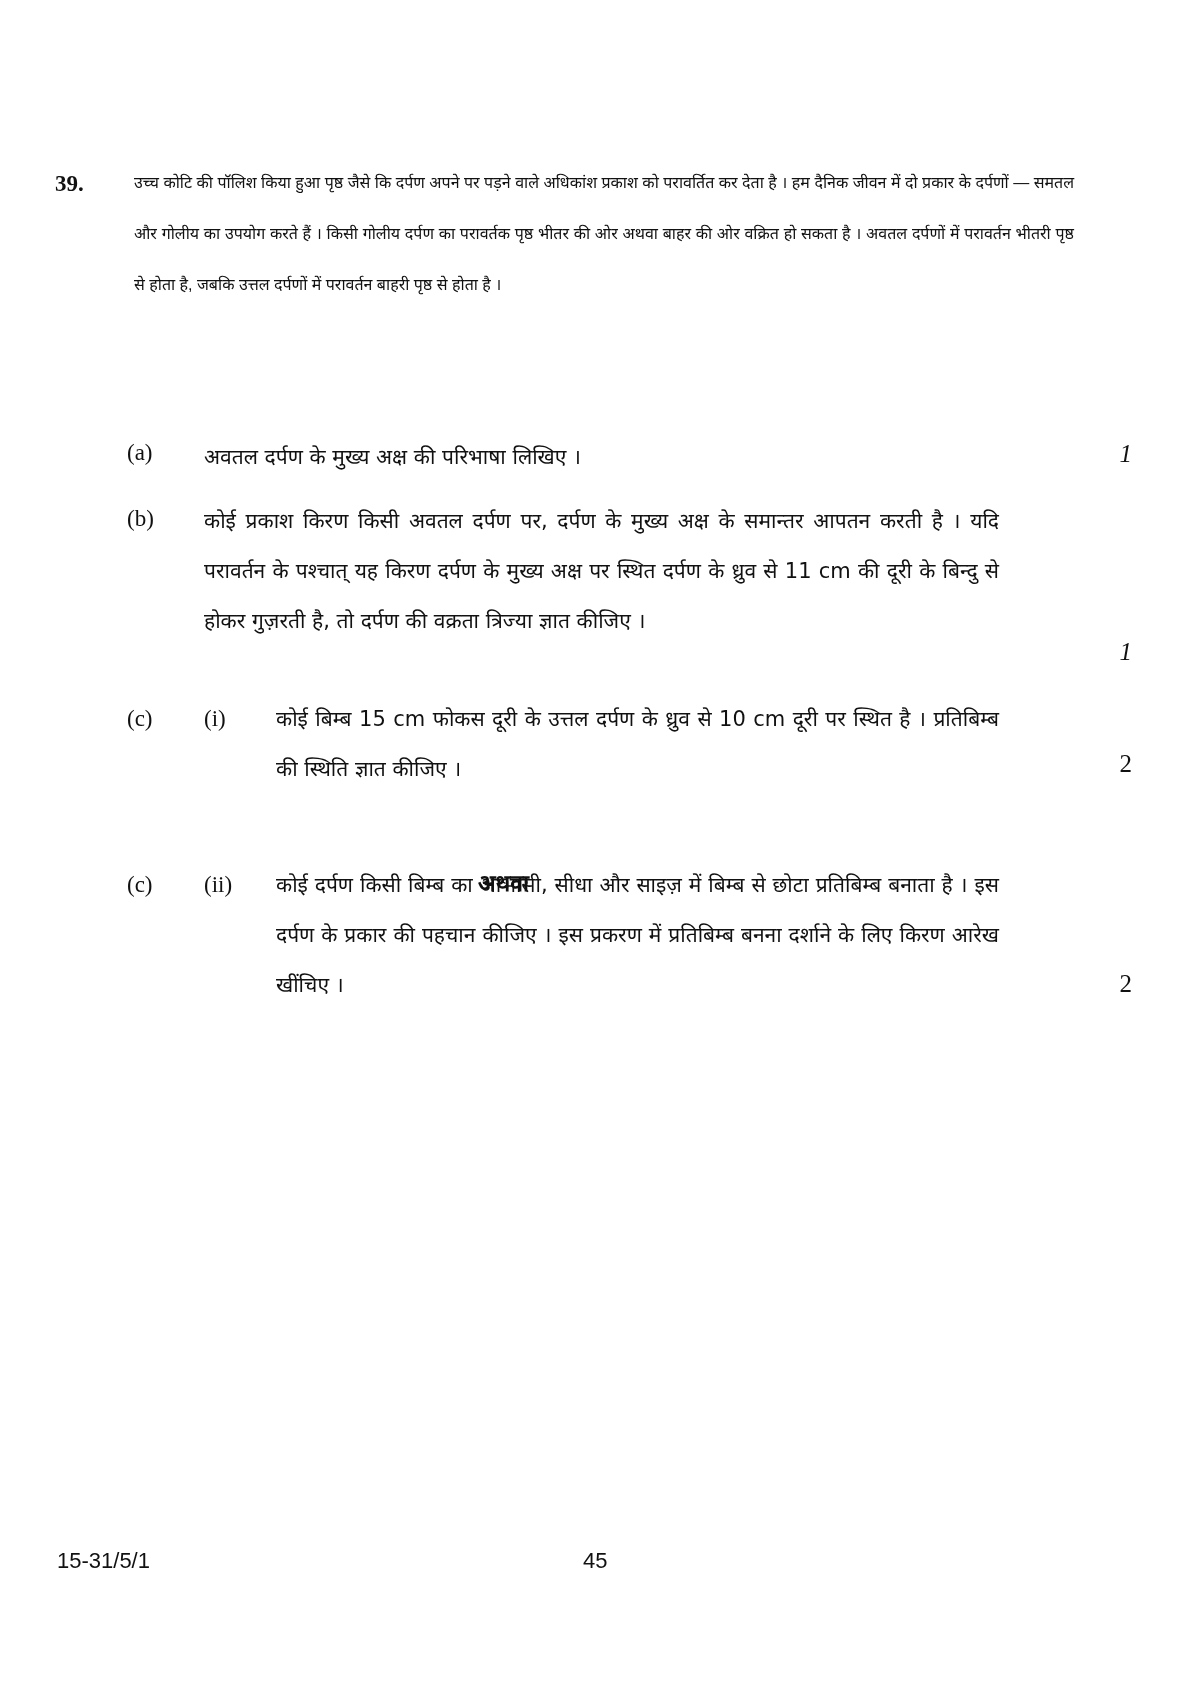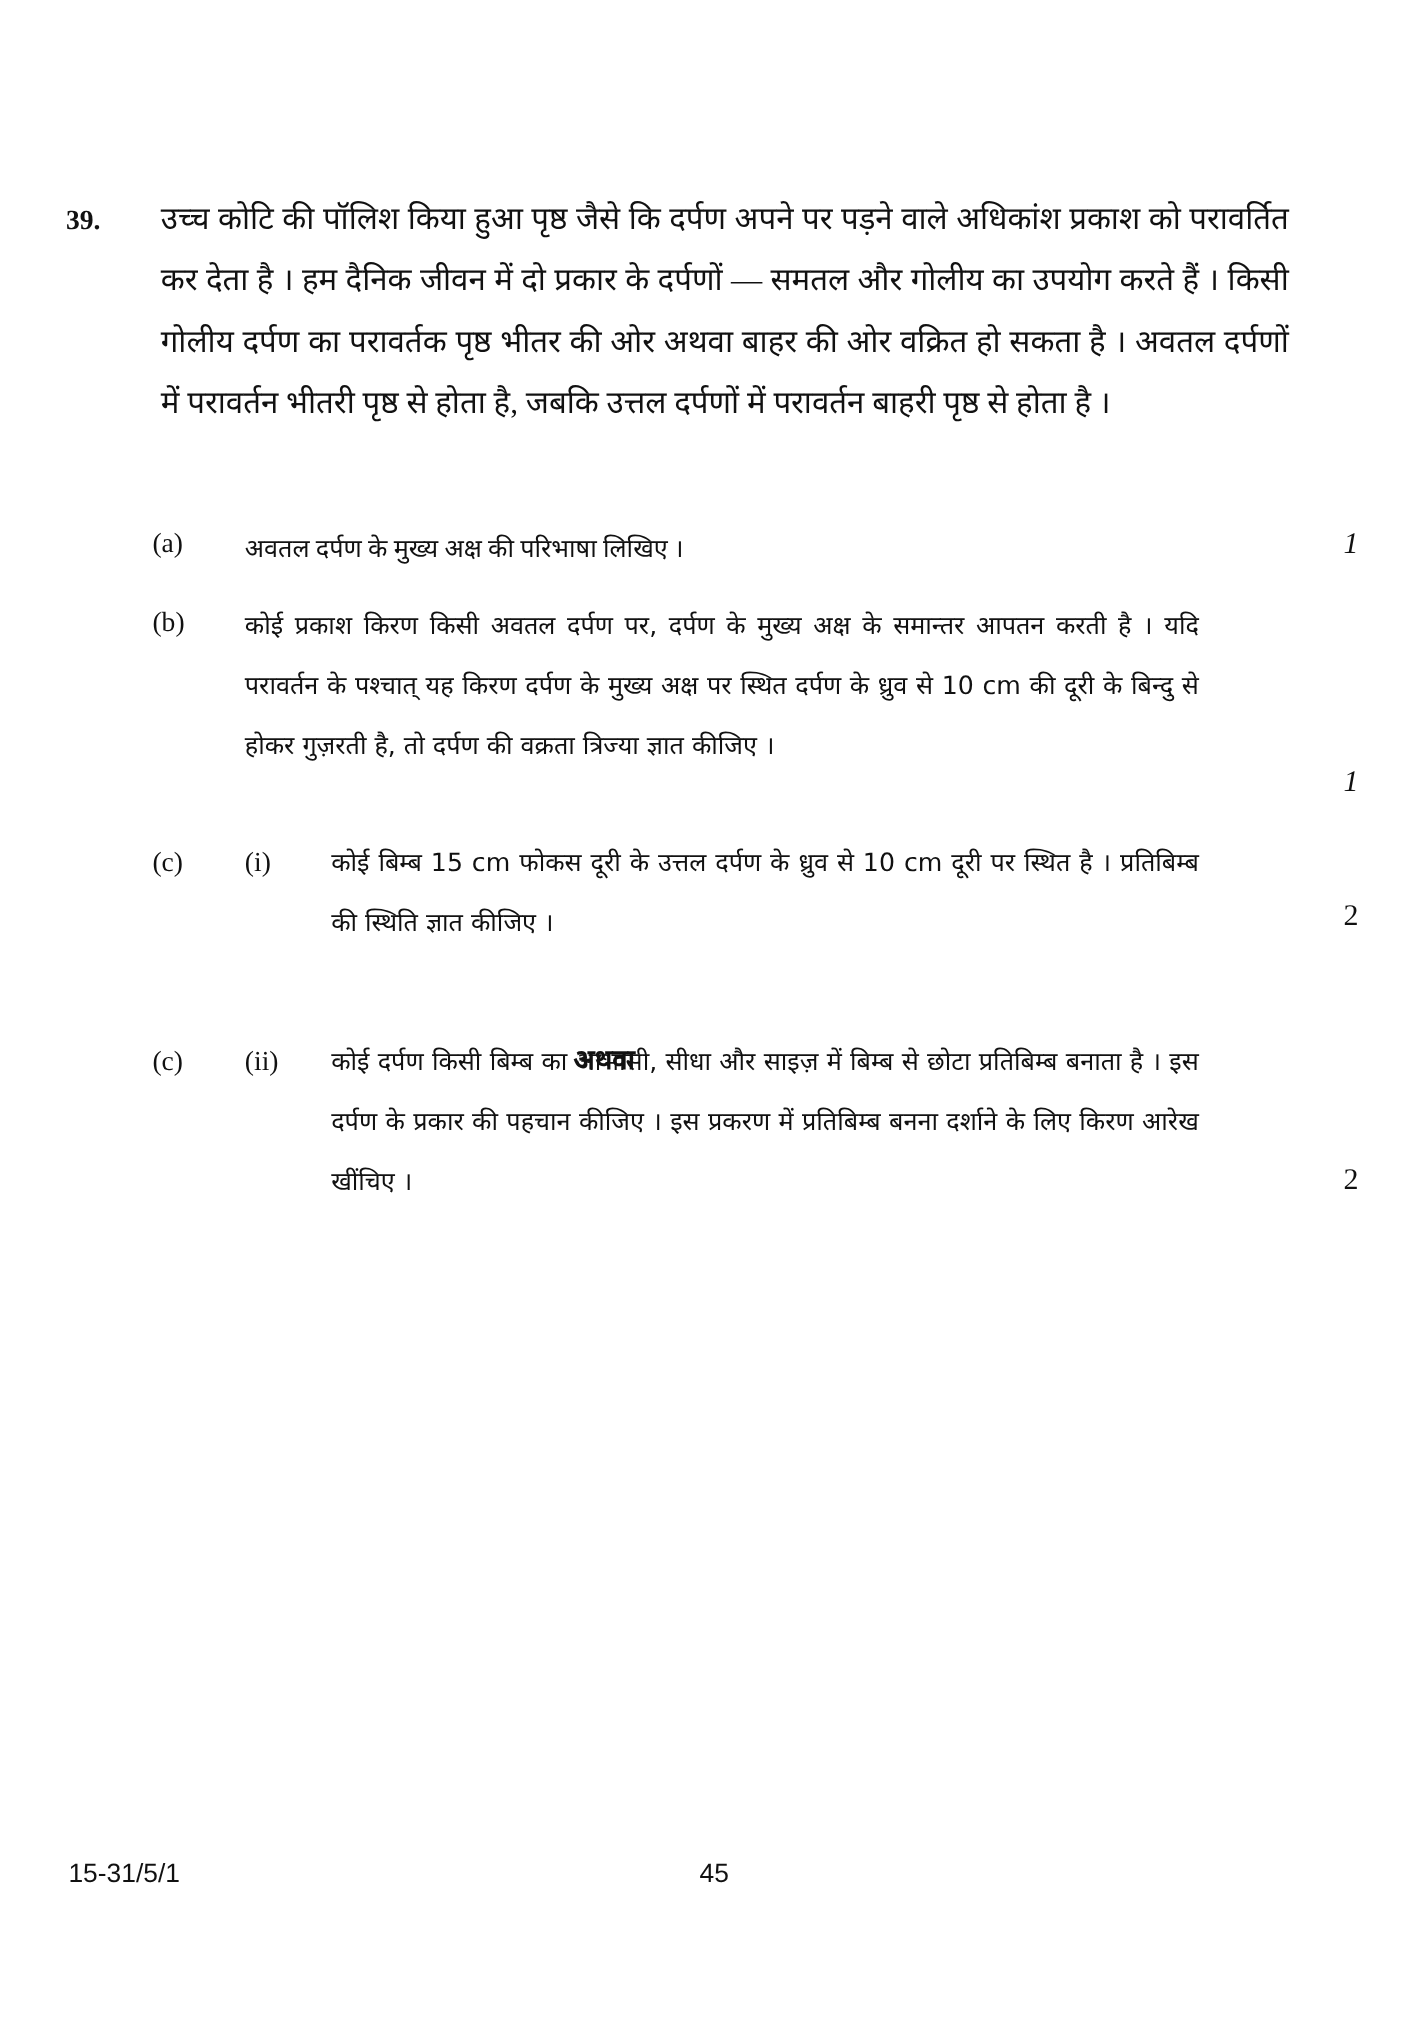--- a/index.html
+++ b/index.html
@@ -6,21 +6,21 @@
     body {
       width: 1190px; height: 1683px; position: relative; overflow: hidden;
       color: #111; font-family: "DejaVu Serif", serif;
     }
     .q-num {
       position: absolute; left: 55px; top: 171px;
       font-family: "Liberation Serif", serif; font-weight: bold; font-size: 23px;
     }
     .para {
       position: absolute; left: 134px; width: 940px;
-      font-family: Liberation Serif, serif; font-size: 26px; line-height: 51px;
+      font-family: Liberation Sans, sans-serif; font-size: 16px; line-height: 51px;
       text-align: justify; text-align-last: left;
     }
     .row { position: absolute; left: 0; width: 1190px; }
     .lbl {
       position: absolute; font-family: "Liberation Serif", serif; font-size: 23px;
     }
     .txt {
       position: absolute; font-family: "DejaVu Sans", sans-serif; font-size: 21px;
       line-height: 50px; text-align: justify; text-align-last: left;
     }
@@ -44,27 +44,27 @@
   </style>
 </head>
 <body>
 
 <div>
   <div class="q-num">39.</div>
   <div class="para" style="top:157px;">उच्च कोटि की पॉलिश किया हुआ पृष्ठ जैसे कि दर्पण अपने पर पड़ने वाले अधिकांश प्रकाश को परावर्तित कर देता है । हम दैनिक जीवन में दो प्रकार के दर्पणों — समतल और गोलीय का उपयोग करते हैं । किसी गोलीय दर्पण का परावर्तक पृष्ठ भीतर की ओर अथवा बाहर की ओर वक्रित हो सकता है । अवतल दर्पणों में परावर्तन भीतरी पृष्ठ से होता है, जबकि उत्तल दर्पणों में परावर्तन बाहरी पृष्ठ से होता है ।</div>
 
   <div class="row" style="top:432px;">
     <span class="lbl" style="left:127px; top:8px;">(a)</span>
-    <span class="txt" style="left:204px; top:0; width:800px;font-family:Liberation Serif, serif;">अवतल दर्पण के मुख्य अक्ष की परिभाषा लिखिए ।</span>
+    <span class="txt" style="left:204px; top:0; width:800px;">अवतल दर्पण के मुख्य अक्ष की परिभाषा लिखिए ।</span>
     <span class="marks italic" style="top:8px;">1</span>
   </div>
 
   <div class="row" style="top:496px;">
     <span class="lbl" style="left:127px; top:10px;">(b)</span>
-    <span class="txt" style="left:204px; top:0; width:795px;">कोई प्रकाश किरण किसी अवतल दर्पण पर, दर्पण के मुख्य अक्ष के समान्तर आपतन करती है । यदि परावर्तन के पश्चात् यह किरण दर्पण के मुख्य अक्ष पर स्थित दर्पण के ध्रुव से 10 cm की दूरी के बिन्दु से होकर गुज़रती है, तो दर्पण की वक्रता त्रिज्या ज्ञात कीजिए ।</span>
+    <span class="txt" style="left:204px; top:0; width:795px;">कोई प्रकाश किरण किसी अवतल दर्पण पर, दर्पण के मुख्य अक्ष के समान्तर आपतन करती है । यदि परावर्तन के पश्चात् यह किरण दर्पण के मुख्य अक्ष पर स्थित दर्पण के ध्रुव से 11 cm की दूरी के बिन्दु से होकर गुज़रती है, तो दर्पण की वक्रता त्रिज्या ज्ञात कीजिए ।</span>
     <span class="marks italic" style="top:142px;">1</span>
   </div>
 
   <div class="row" style="top:694px;">
     <span class="lbl" style="left:127px; top:12px;">(c)</span>
     <span class="lbl" style="left:204px; top:12px;">(i)</span>
     <span class="txt" style="left:276px; top:0; width:723px;">कोई बिम्ब 15 cm फोकस दूरी के उत्तल दर्पण के ध्रुव से 10 cm दूरी पर स्थित है । प्रतिबिम्ब की स्थिति ज्ञात कीजिए ।</span>
     <span class="marks" style="top:56px;">2</span>
   </div>
 

